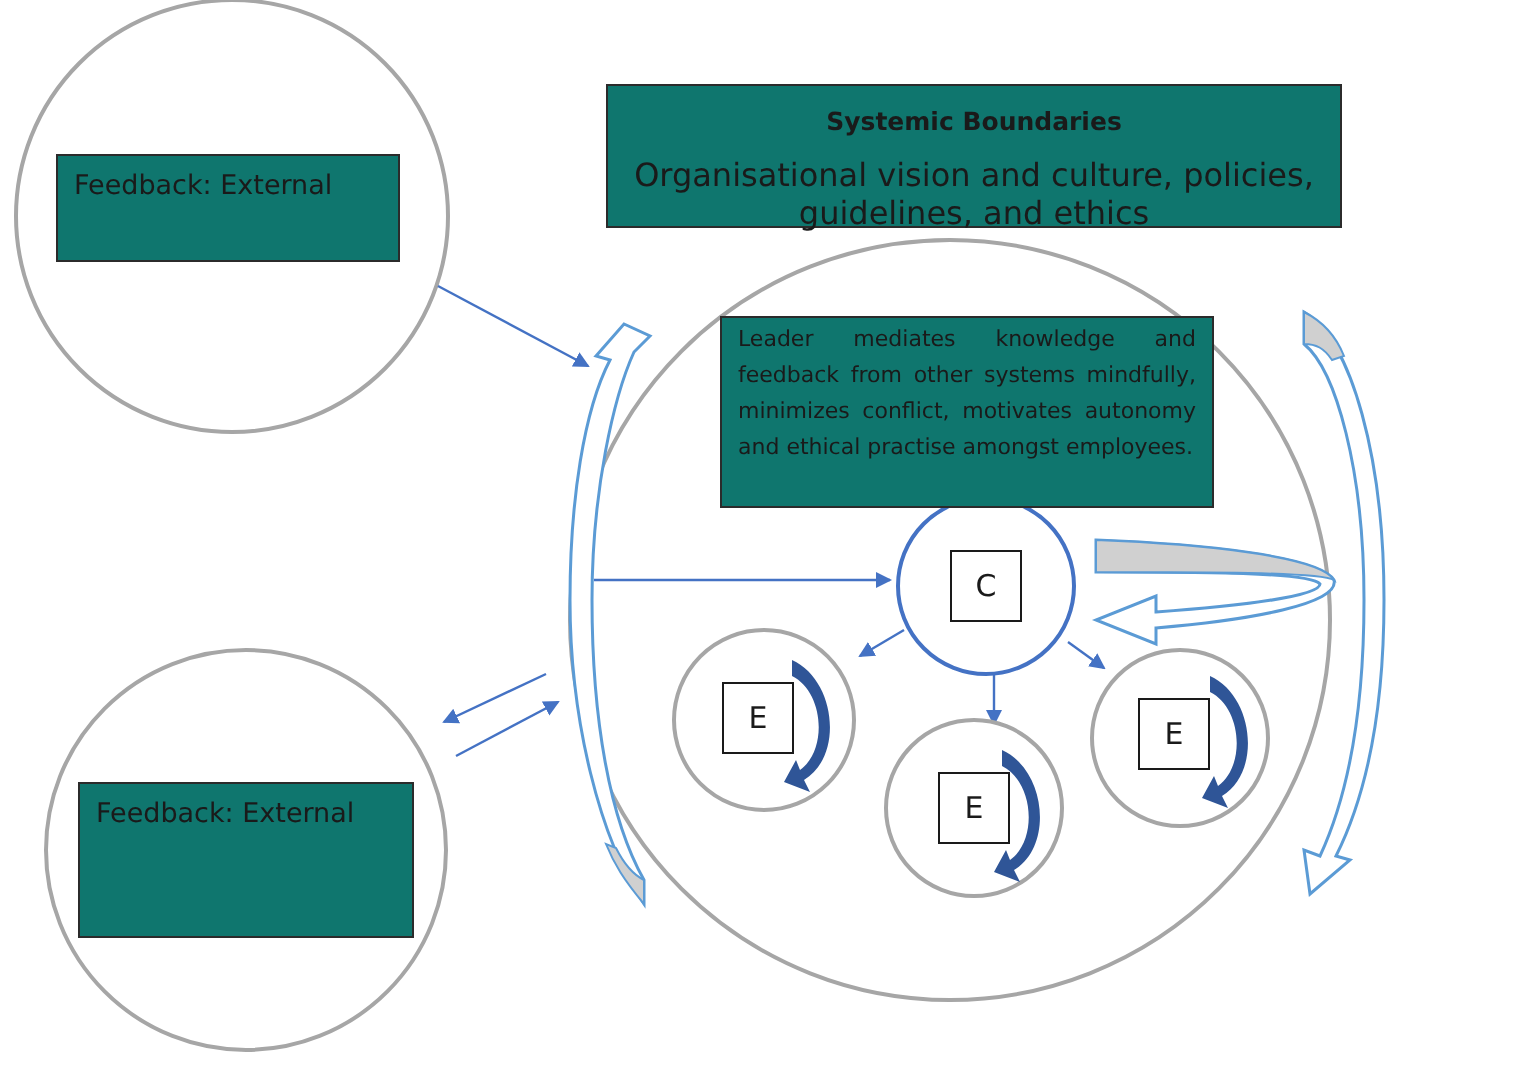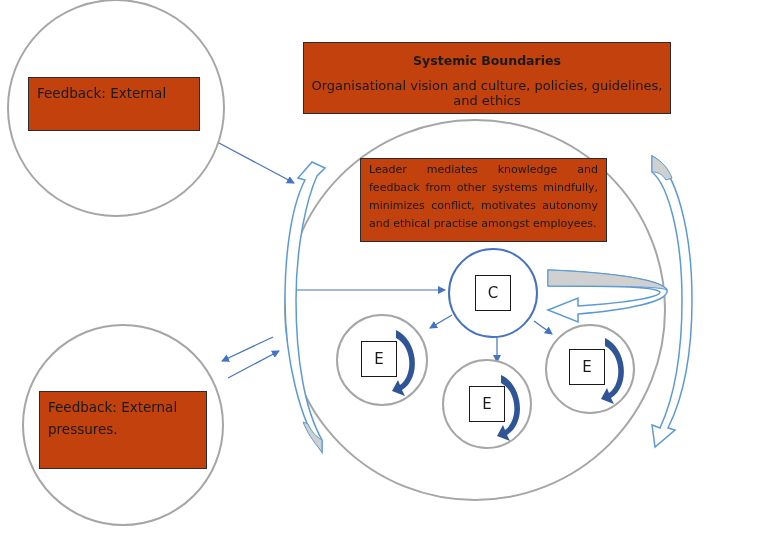--- a/index.html
+++ b/index.html
@@ -1,23 +1,23 @@
 <!DOCTYPE html>
 <html><head>
 <meta charset="utf-8">
 <style>
   html, body { margin: 0; padding: 0; background: #ffffff; }
   body { width: 770px; height: 536px; overflow: hidden; position: relative; font-family: "DejaVu Sans", "Liberation Sans", sans-serif; }
   svg { position: absolute; left: 0; top: 0; }
-  .tb { position: absolute; background: #c2410c; border: 1px solid #2b2b2b; box-sizing: border-box; color: #1a1a1a; }
+  .tb { position: absolute; background: #0f766e; border: 1px solid #2b2b2b; box-sizing: border-box; color: #1a1a1a; }
   .tb-ext { font-size: 13.5px; line-height: 22px; padding: 4px 8px; }
   .tb-press { font-size: 13.5px; line-height: 22px; padding: 4px 8px; }
   .tb-sys { text-align: center; }
   .sys-title { font-weight: bold; font-size: 12.5px; margin-top: 10px; }
-  .sys-sub { font-size: 13px; margin-top: 10px; }
+  .sys-sub { font-size: 16px; margin-top: 10px; }
   .tb-leader { font-size: 11px; line-height: 18px; padding: 2px 8px; text-align: justify; }
   .node-box { position: absolute; background: #fff; border: 1px solid #1a1a1a; box-sizing: border-box; font-size: 15px; display: flex; align-items: center; justify-content: center; color: #1a1a1a; }
 </style>
 </head>
 <body>
 
 <svg width="770" height="536" viewBox="0 0 770 536">
   <defs>
     <marker id="ah" markerWidth="8" markerHeight="8" refX="7" refY="4" orient="auto" markerUnits="userSpaceOnUse">
       <path d="M0,0 L8,4 L0,8 Z" fill="#4472c4"></path>
@@ -55,29 +55,28 @@
   <path d="M501,375 C523,385 527,423 507,435 L510,441 L497,436 L503,425 L505,430 C519,420 517,391 501,383 Z" fill="#2f5597"></path>
   <path d="M605,338 C627,348 631,386 611,398 L614,404 L601,399 L607,388 L609,393 C623,383 621,354 605,346 Z" fill="#2f5597"></path>
 </svg>
 
 <div class="tb tb-ext" style="left:28px; top:77px; width:172px; height:54px;">
   <div>Feedback: External</div>
 </div>
 
 <div class="tb tb-press" style="left:39px; top:391px; width:168px; height:78px;">
   <div>Feedback: External</div>
-  <div>pressures.</div>
 </div>
 
 <div class="tb tb-sys" style="left:303px; top:42px; width:368px; height:72px;">
   <div class="sys-title">Systemic Boundaries</div>
   <div class="sys-sub">Organisational vision and culture, policies, guidelines, and ethics</div>
 </div>
 
-<div class="tb tb-leader" style="left:360px; top:158px; width:247px; height:84px;">
+<div class="tb tb-leader" style="left:360px; top:158px; width:247px; height:96px;">
   <div>Leader mediates knowledge and feedback from other systems mindfully, minimizes conflict, motivates autonomy and ethical practise amongst employees.</div>
 </div>
 
 <div class="node-box" style="left:475px; top:275px; width:36px; height:36px;">
   <span>C</span>
 </div>
 
 <div class="node-box" style="left:361px; top:341px; width:36px; height:36px;">
   <span>E</span>
 </div>

